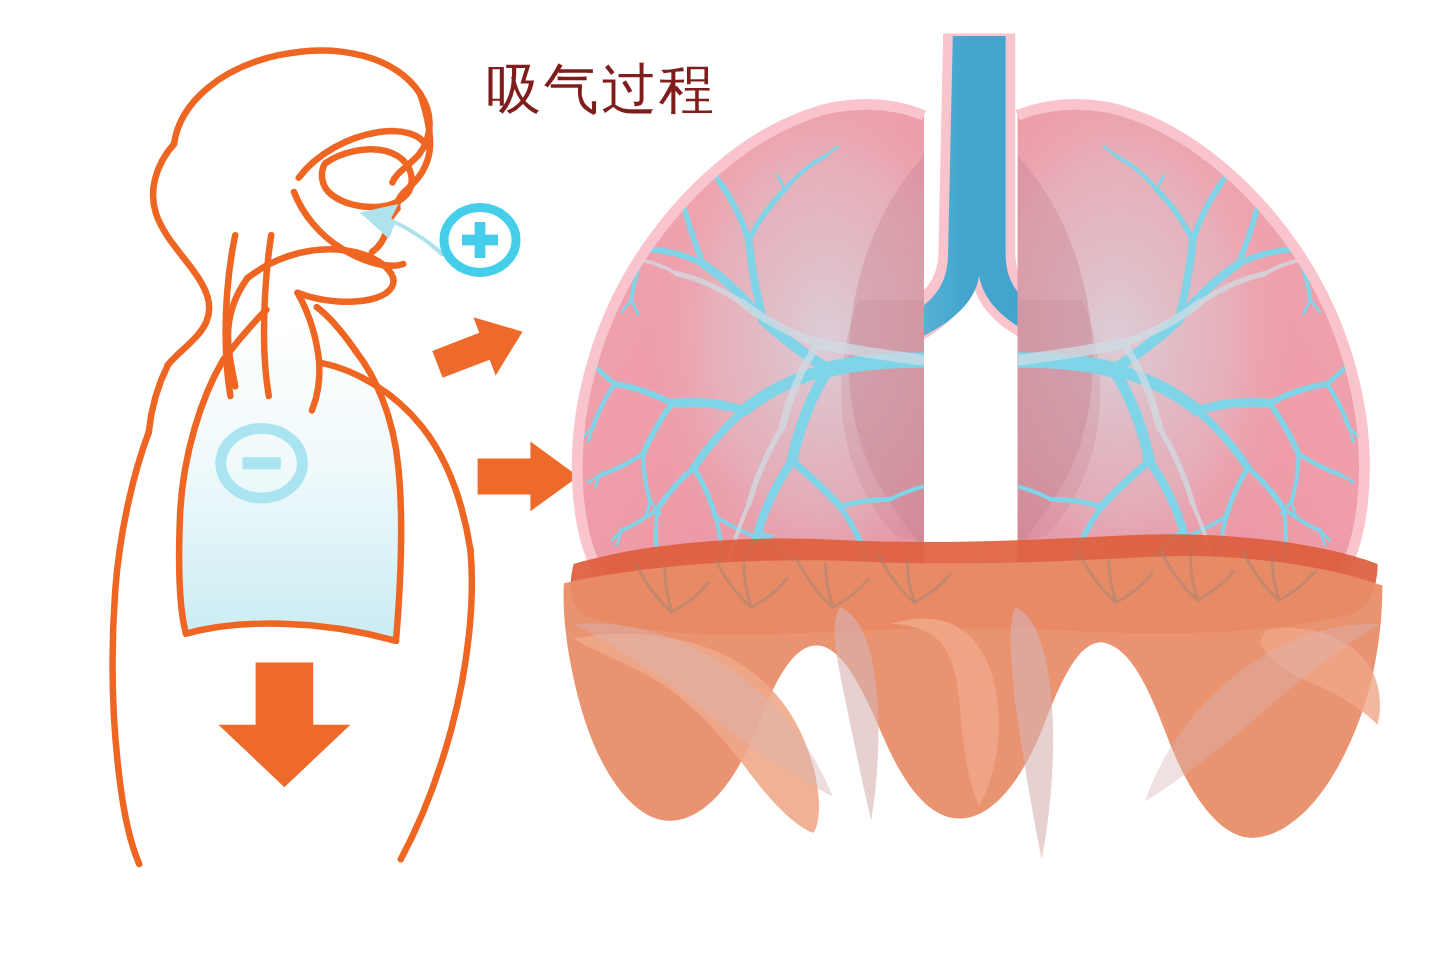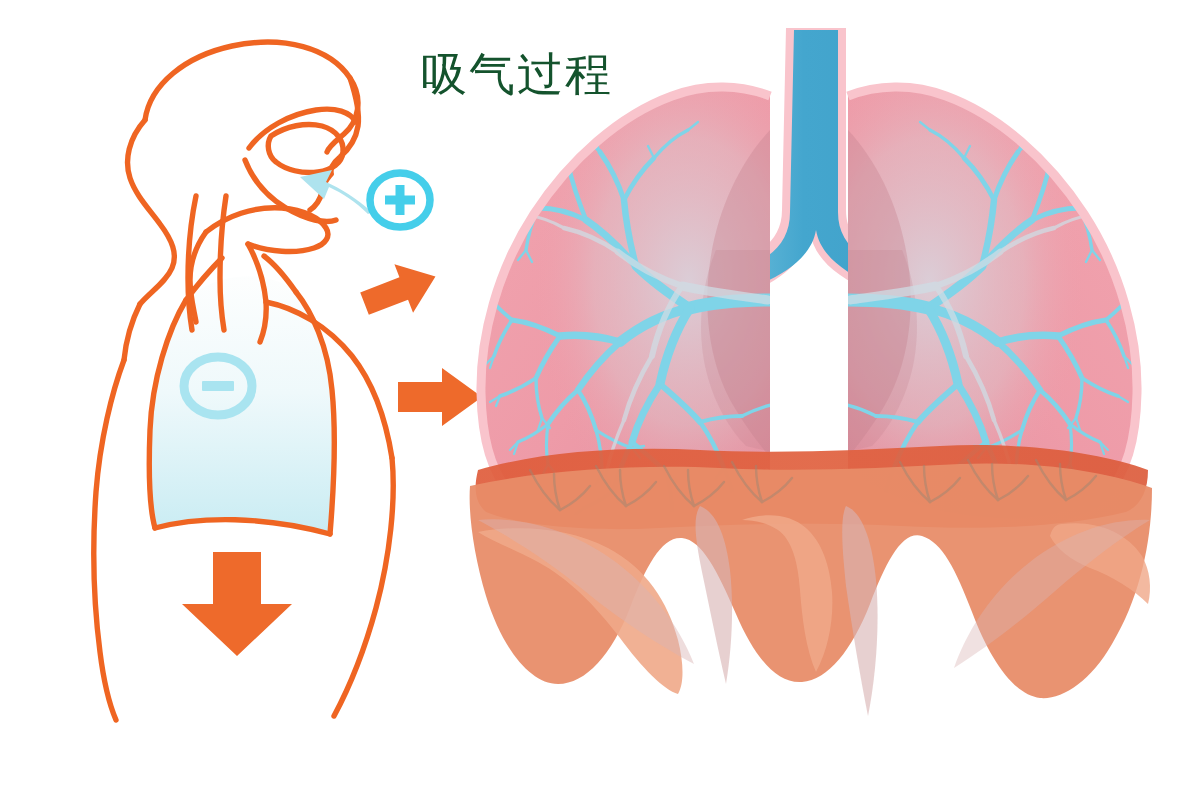--- a/index.html
+++ b/index.html
@@ -29,24 +29,23 @@
     display: block;
   }
   .diagram-title {
     position: absolute;
     left: 405px;
     top: 44px;
     font-family: "DejaVu Sans", "Liberation Sans", sans-serif;
     font-size: 46px;
     font-weight: 500;
     letter-spacing: 2px;
-    color: #14532d;
+    color: #7f1d1d;
     white-space: nowrap;
     user-select: none;
-    margin-left: 16px;
   }
 </style>
 </head>
 <body>
 
 <div id="stage">
 
   <svg id="scene" viewBox="0 0 1200 800" xmlns="http://www.w3.org/2000/svg">
     <defs>
       <linearGradient id="cavityGrad" x1="0" y1="0" x2="0" y2="1">

